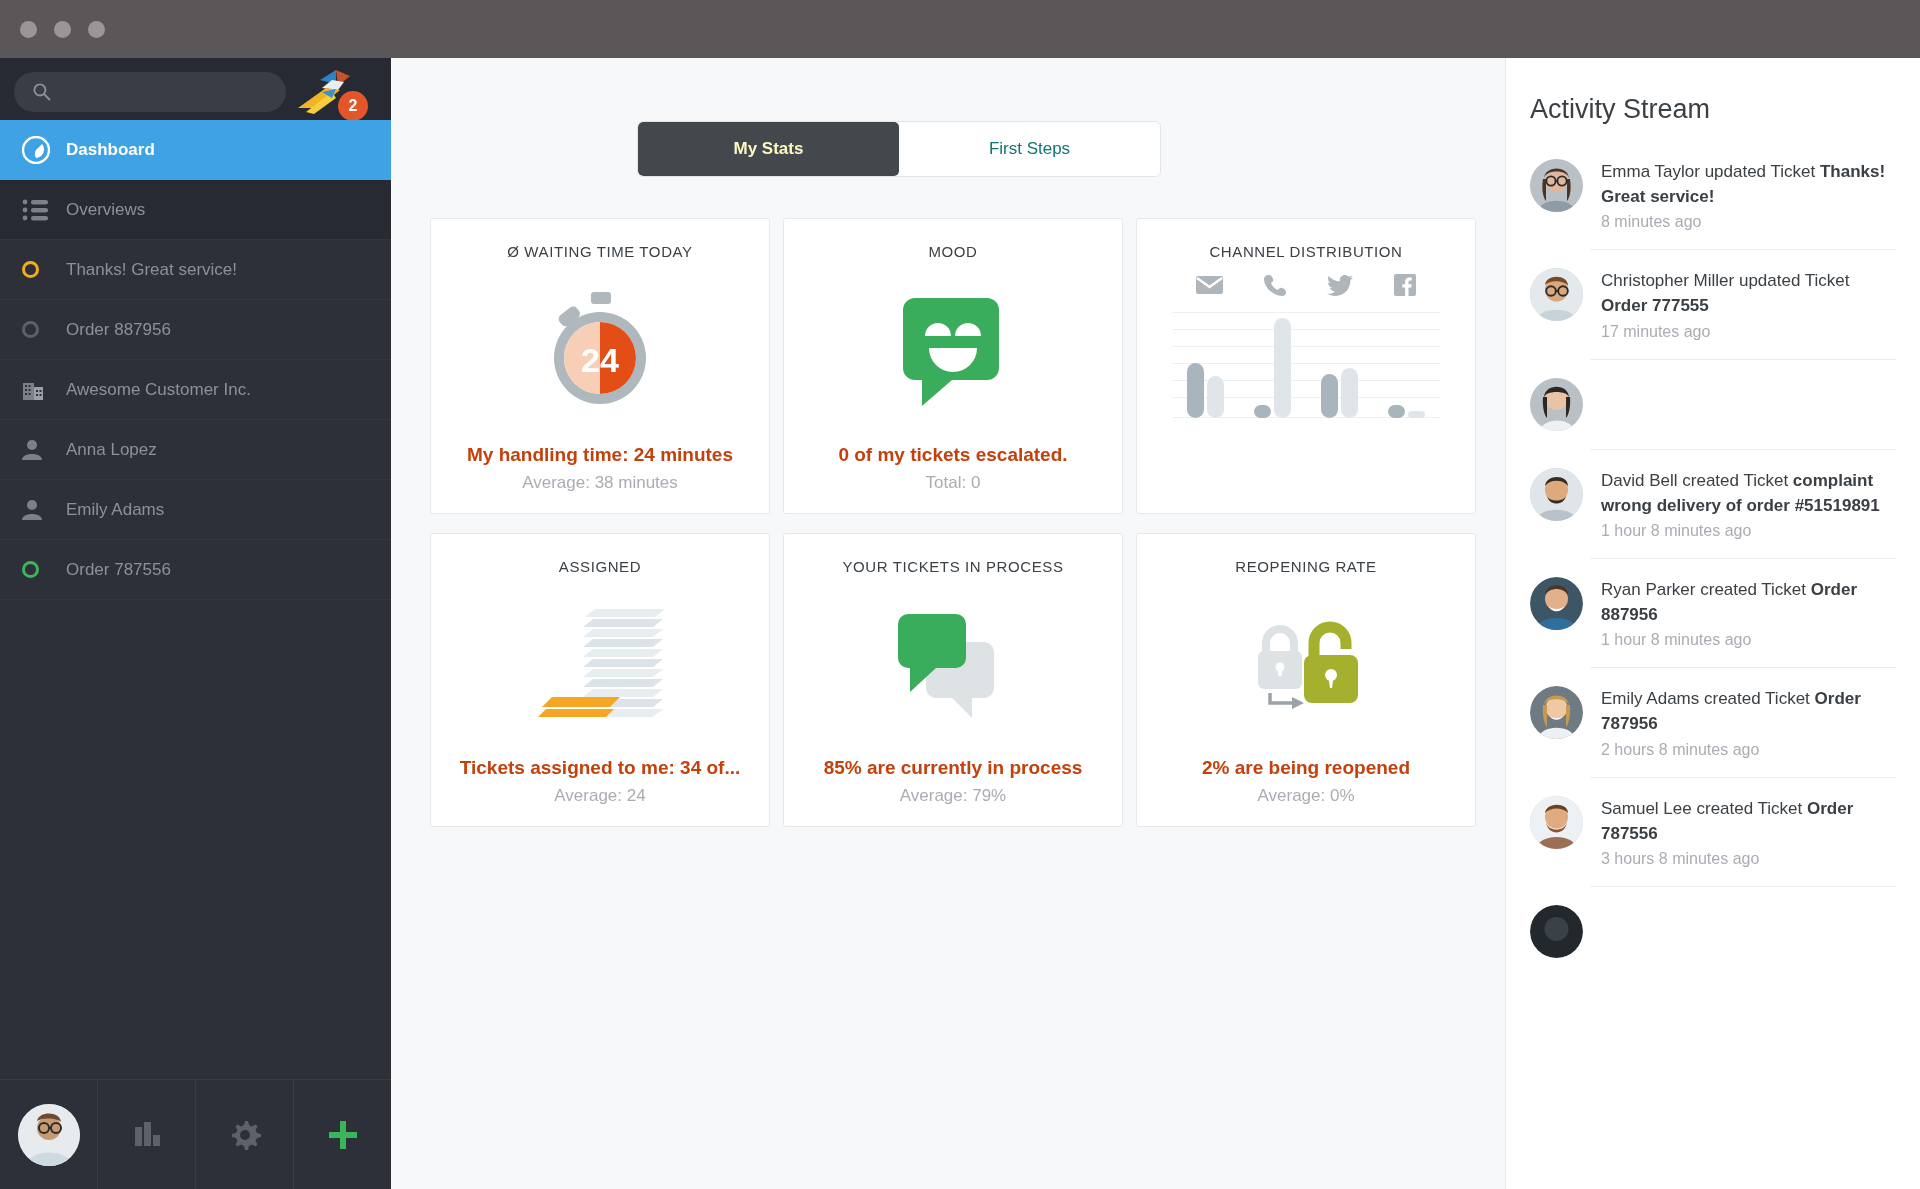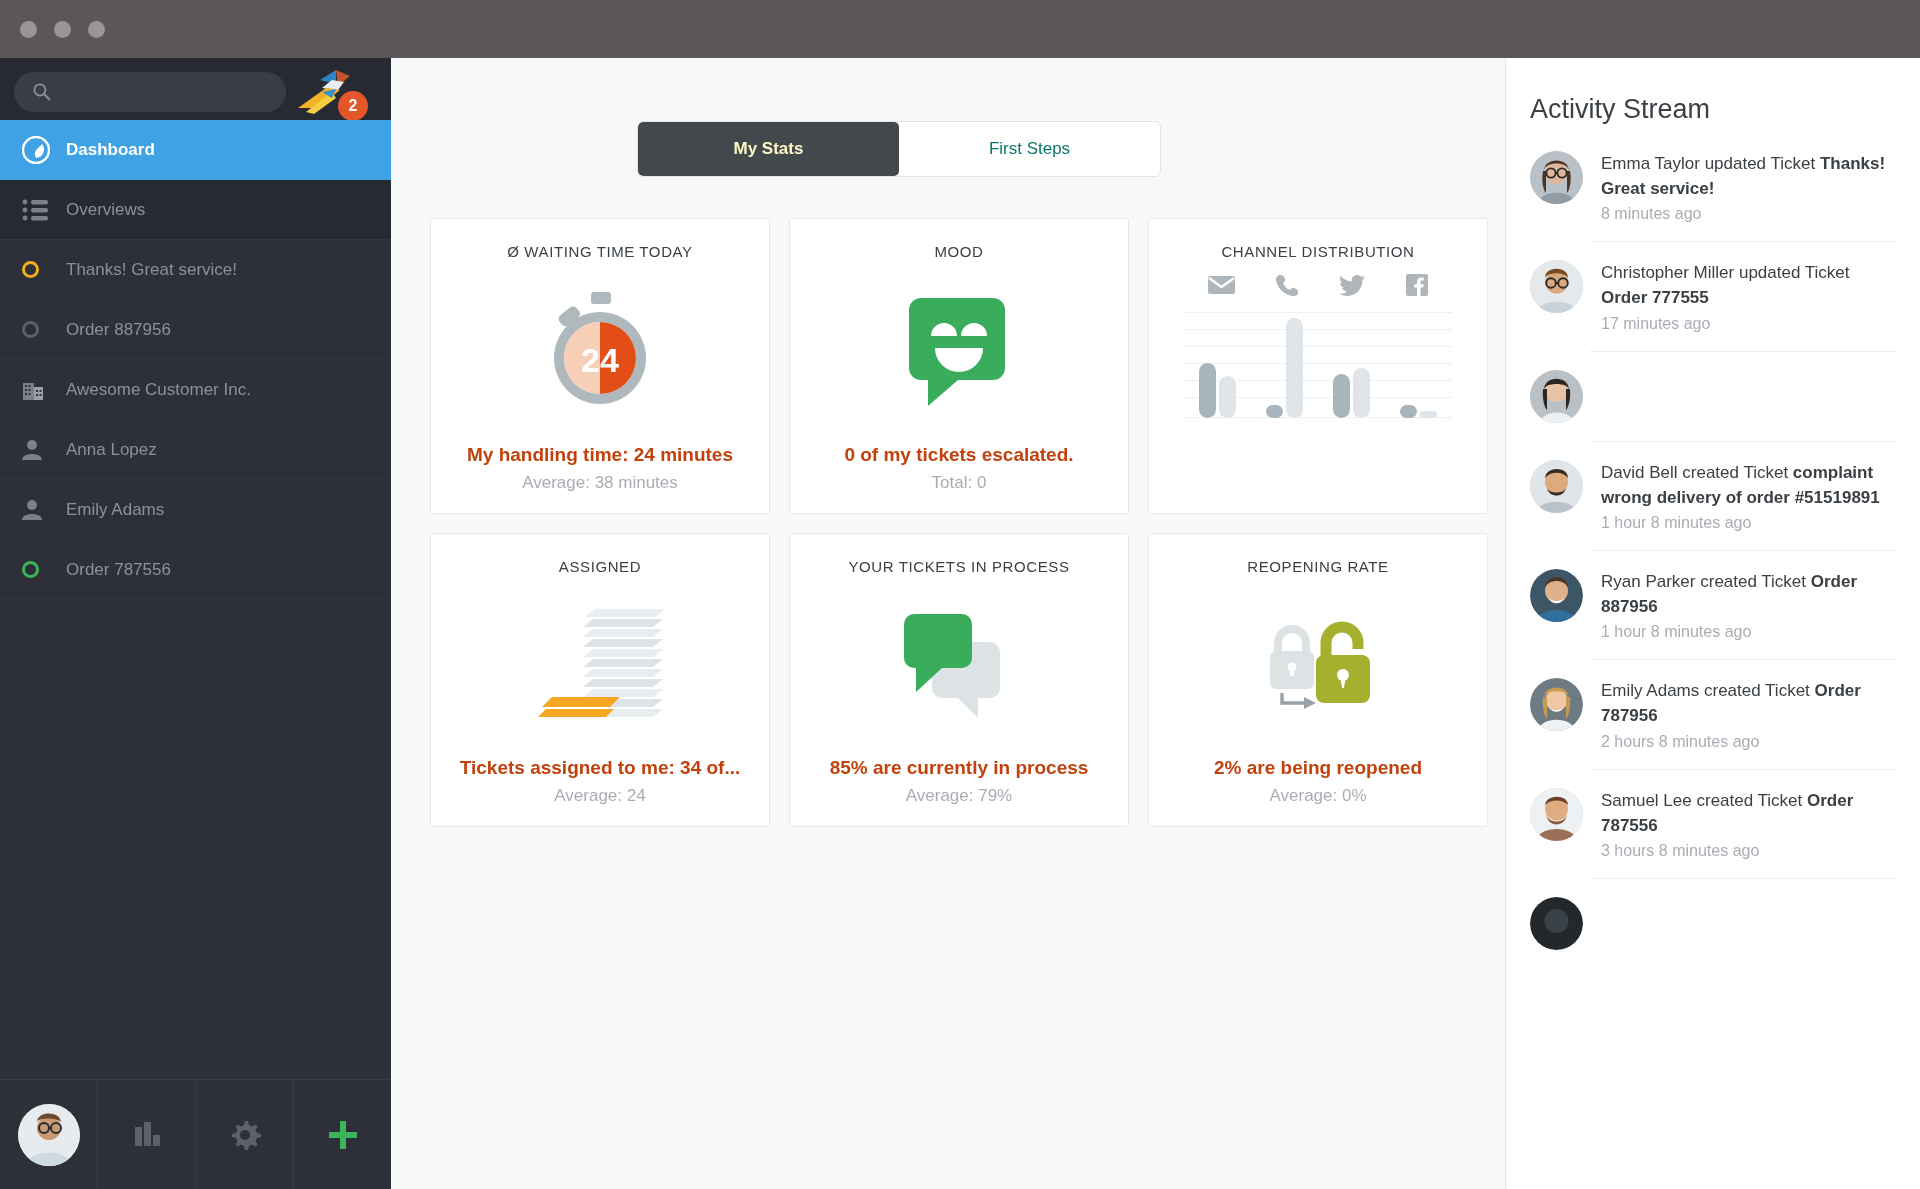--- a/index.html
+++ b/index.html
@@ -94,21 +94,21 @@
   }
   .tab {
     flex:1; display:flex; align-items:center; justify-content:center;
     font-size:17px; color:#0f766e; cursor:default;
   }
   .tab.active { background:#43484d; color:#fef9c3; font-weight:bold; border-radius:5px; }
 
   .cards {
     position:absolute; left:27px; top:160px; width:1188px;
     display:grid; grid-template-columns:repeat(3, 340px);
-    gap:19px 19px;
+    gap:19px 13px;
     padding-left:12px;
   }
   .card {
     background:#fff; border:1px solid #e6e9ec; border-radius:3px;
     height:296px; padding-top:24px;
     display:flex; flex-direction:column; align-items:center;
   }
   .card.short { height:294px; }
   .card-title {
     font-size:15px; color:#3b4045; letter-spacing:0.6px;
@@ -146,21 +146,21 @@
   .bar.light { background:#dfe5e8; }
 
   
   .stream {
     position:absolute; left:1505px; top:58px; width:415px; height:1131px;
     background:#fff; border-left:1px solid #e6e9ec; overflow:hidden;
   }
   .stream-title {
     font-size:27px; color:#3b4045; margin:36px 0 0 24px;
   }
-  .stream-list { margin-top:26px; }
+  .stream-list { margin-top:34px; }
   .stream-item {
     display:flex; padding:0 24px 0 24px; margin-bottom:0;
   }
   .stream-inner { display:flex; width:100%; padding-bottom:18px; }
   .stream-sep { height:1px; background:#ebeef0; margin:0 24px 18px 84px; }
   .av {
     width:53px; height:53px; min-width:53px; border-radius:50%;
     overflow:hidden; margin-right:18px; background:#cfd6db;
   }
   .stream-text { flex:1; }

